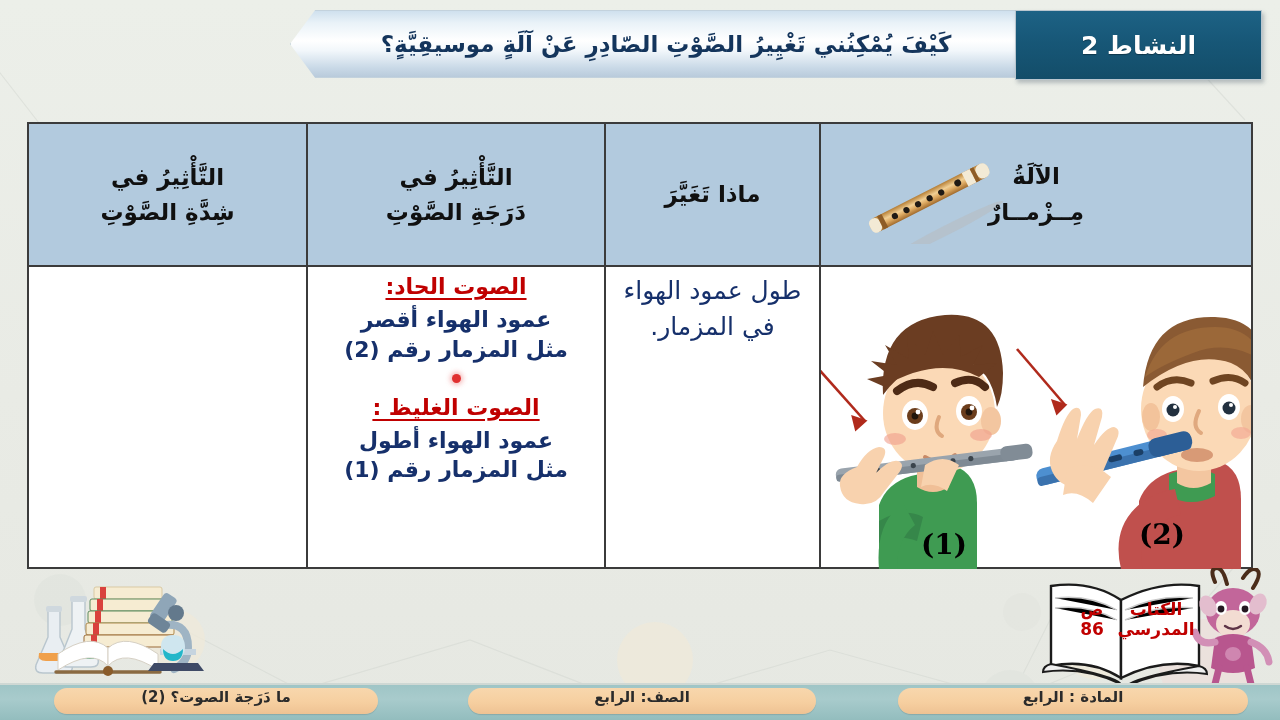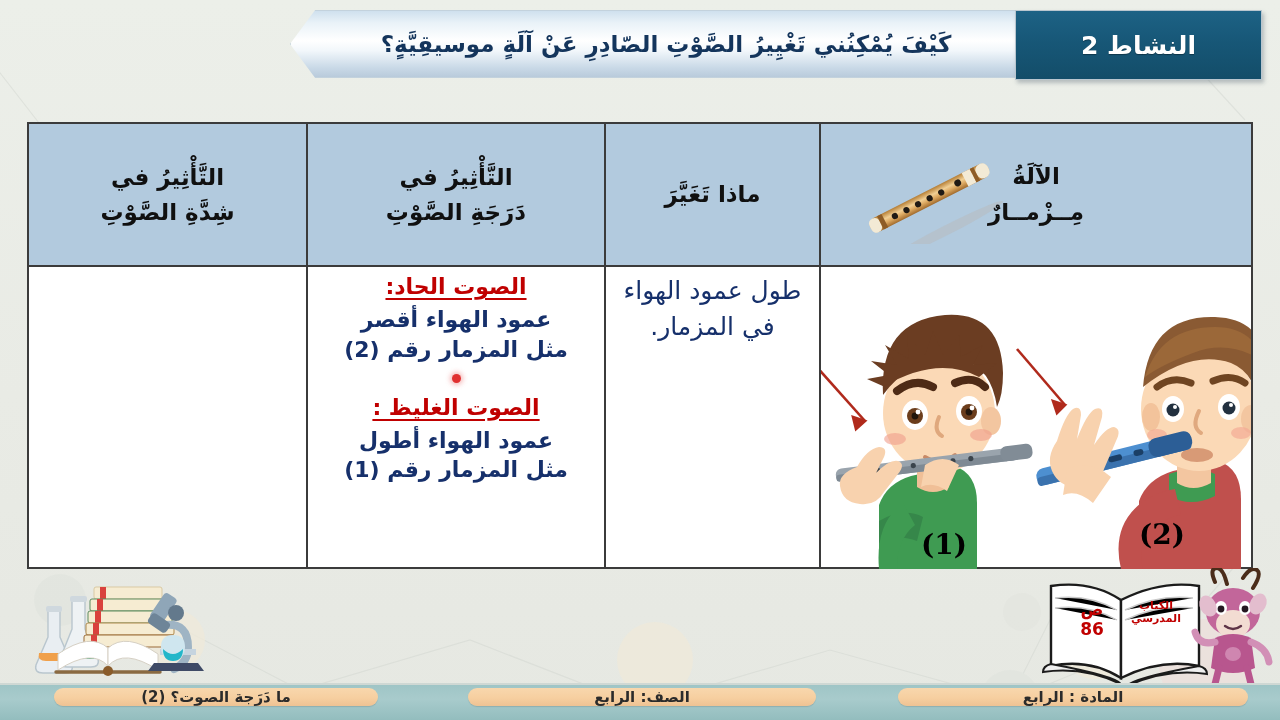--- a/index.html
+++ b/index.html
@@ -232,39 +232,39 @@
     height: 118px;
   }
   .book-text-a, .book-text-b {
     position: absolute;
     color: #c00000;
     font-weight: bold;
     text-align: center;
     line-height: 1.15;
     z-index: 6;
   }
-  .book-text-a { font-size: 11px; right: 78px; top: 32px; width: 80px; }
+  .book-text-a { font-size: 17px; right: 78px; top: 32px; width: 80px; }
   .book-text-b { font-size: 17px; right: 158px; top: 32px; width: 48px; }
 
   
   .footer {
     position: absolute;
     left: 0; right: 0; bottom: 0;
     height: 35px;
     background: linear-gradient(180deg,#9fc5c6 0%, #a8cbcc 40%, #93bdbe 100%);
     border-top: 2px solid #cfd8d4;
   }
   .pill {
     position: absolute;
     top: 3px;
-    height: 18px;
+    height: 26px;
     border-radius: 16px;
     background: linear-gradient(180deg,#f8d7ad 0%, #f6cfa0 55%, #eec293 100%);
     display: flex;
-    align-items: flex-end;
+    align-items: flex-start;
     justify-content: center;
     color: #2b2b2b;
     font-size: 15px;
     font-weight: bold;
     box-shadow: 0 1px 1px rgba(0,0,0,.12);
   }
   .pill-subject { right: 32px; width: 350px; }
   .pill-grade   { left: 468px; width: 348px; }
   .pill-lesson  { left: 54px;  width: 324px; }
 </style>

